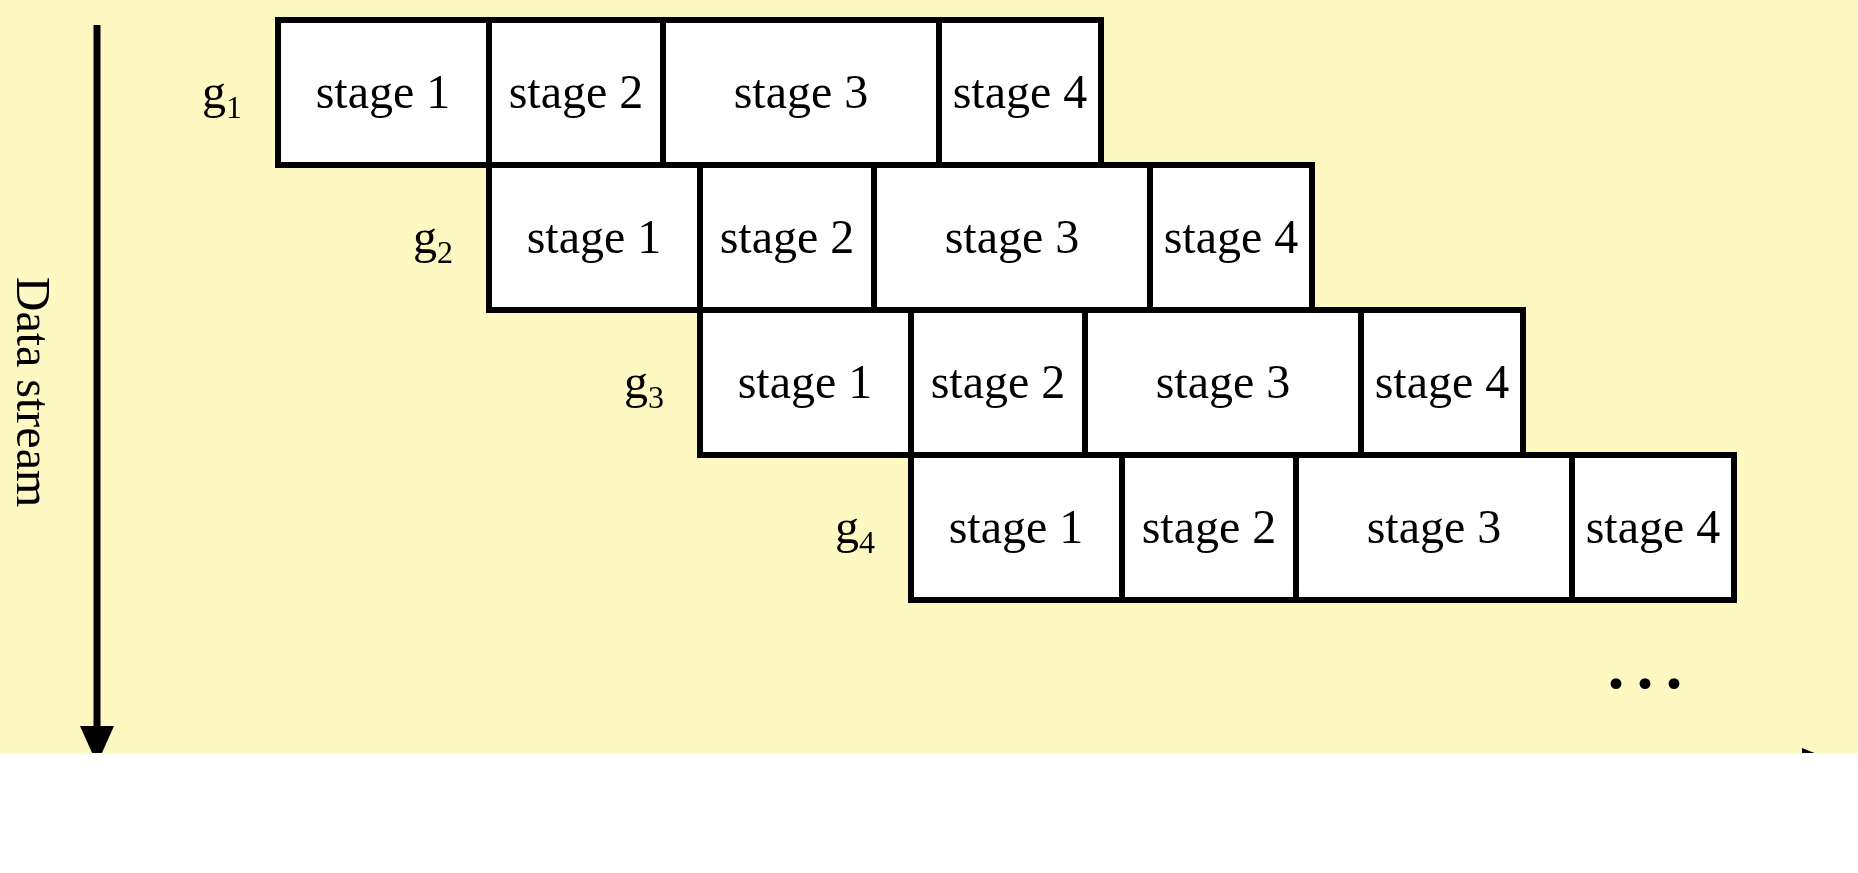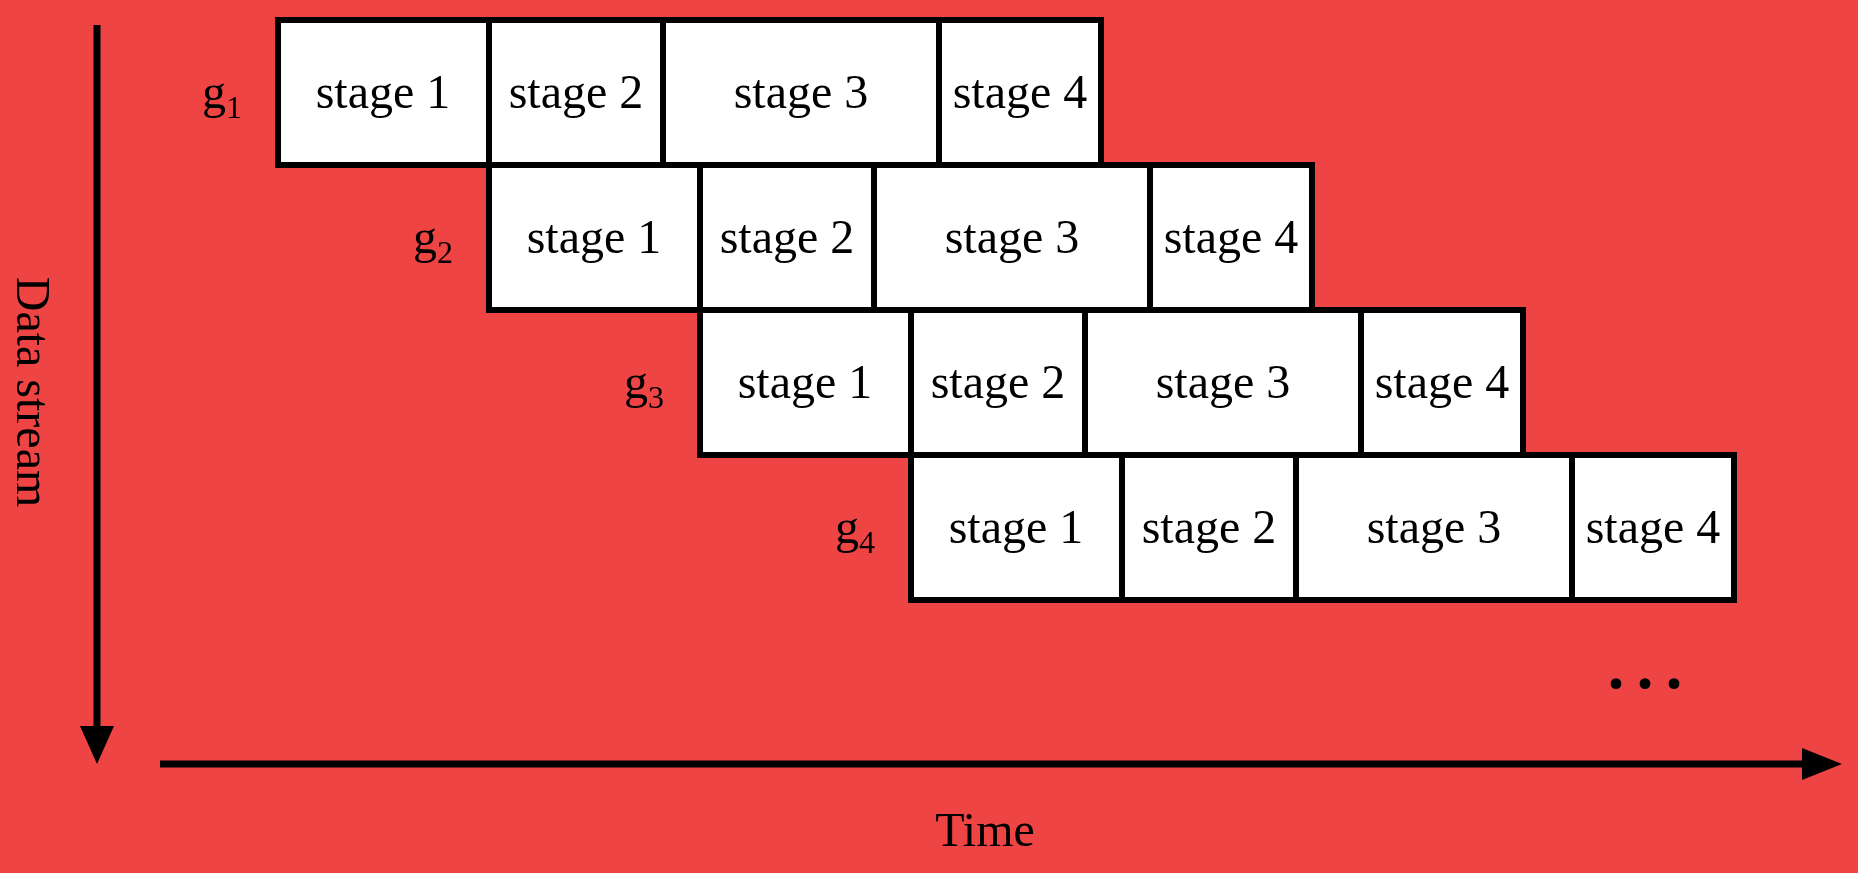--- a/index.html
+++ b/index.html
@@ -3,22 +3,22 @@
 <meta charset="utf-8">
 <style>
   html, body {
     margin: 0;
     padding: 0;
     background: #ffffff;
   }
   .figure-wrap {
     position: relative;
     width: 1858px;
-    height: 873px;
-    background: #ef4444;
+    height: 753px;
+    background: #fef9c3;
     overflow: hidden;
   }
   svg {
     display: block;
     font-family: "Liberation Serif", "DejaVu Serif", serif;
   }
   .stage-box {
     fill: #ffffff;
     stroke: #000000;
     stroke-width: 6;

